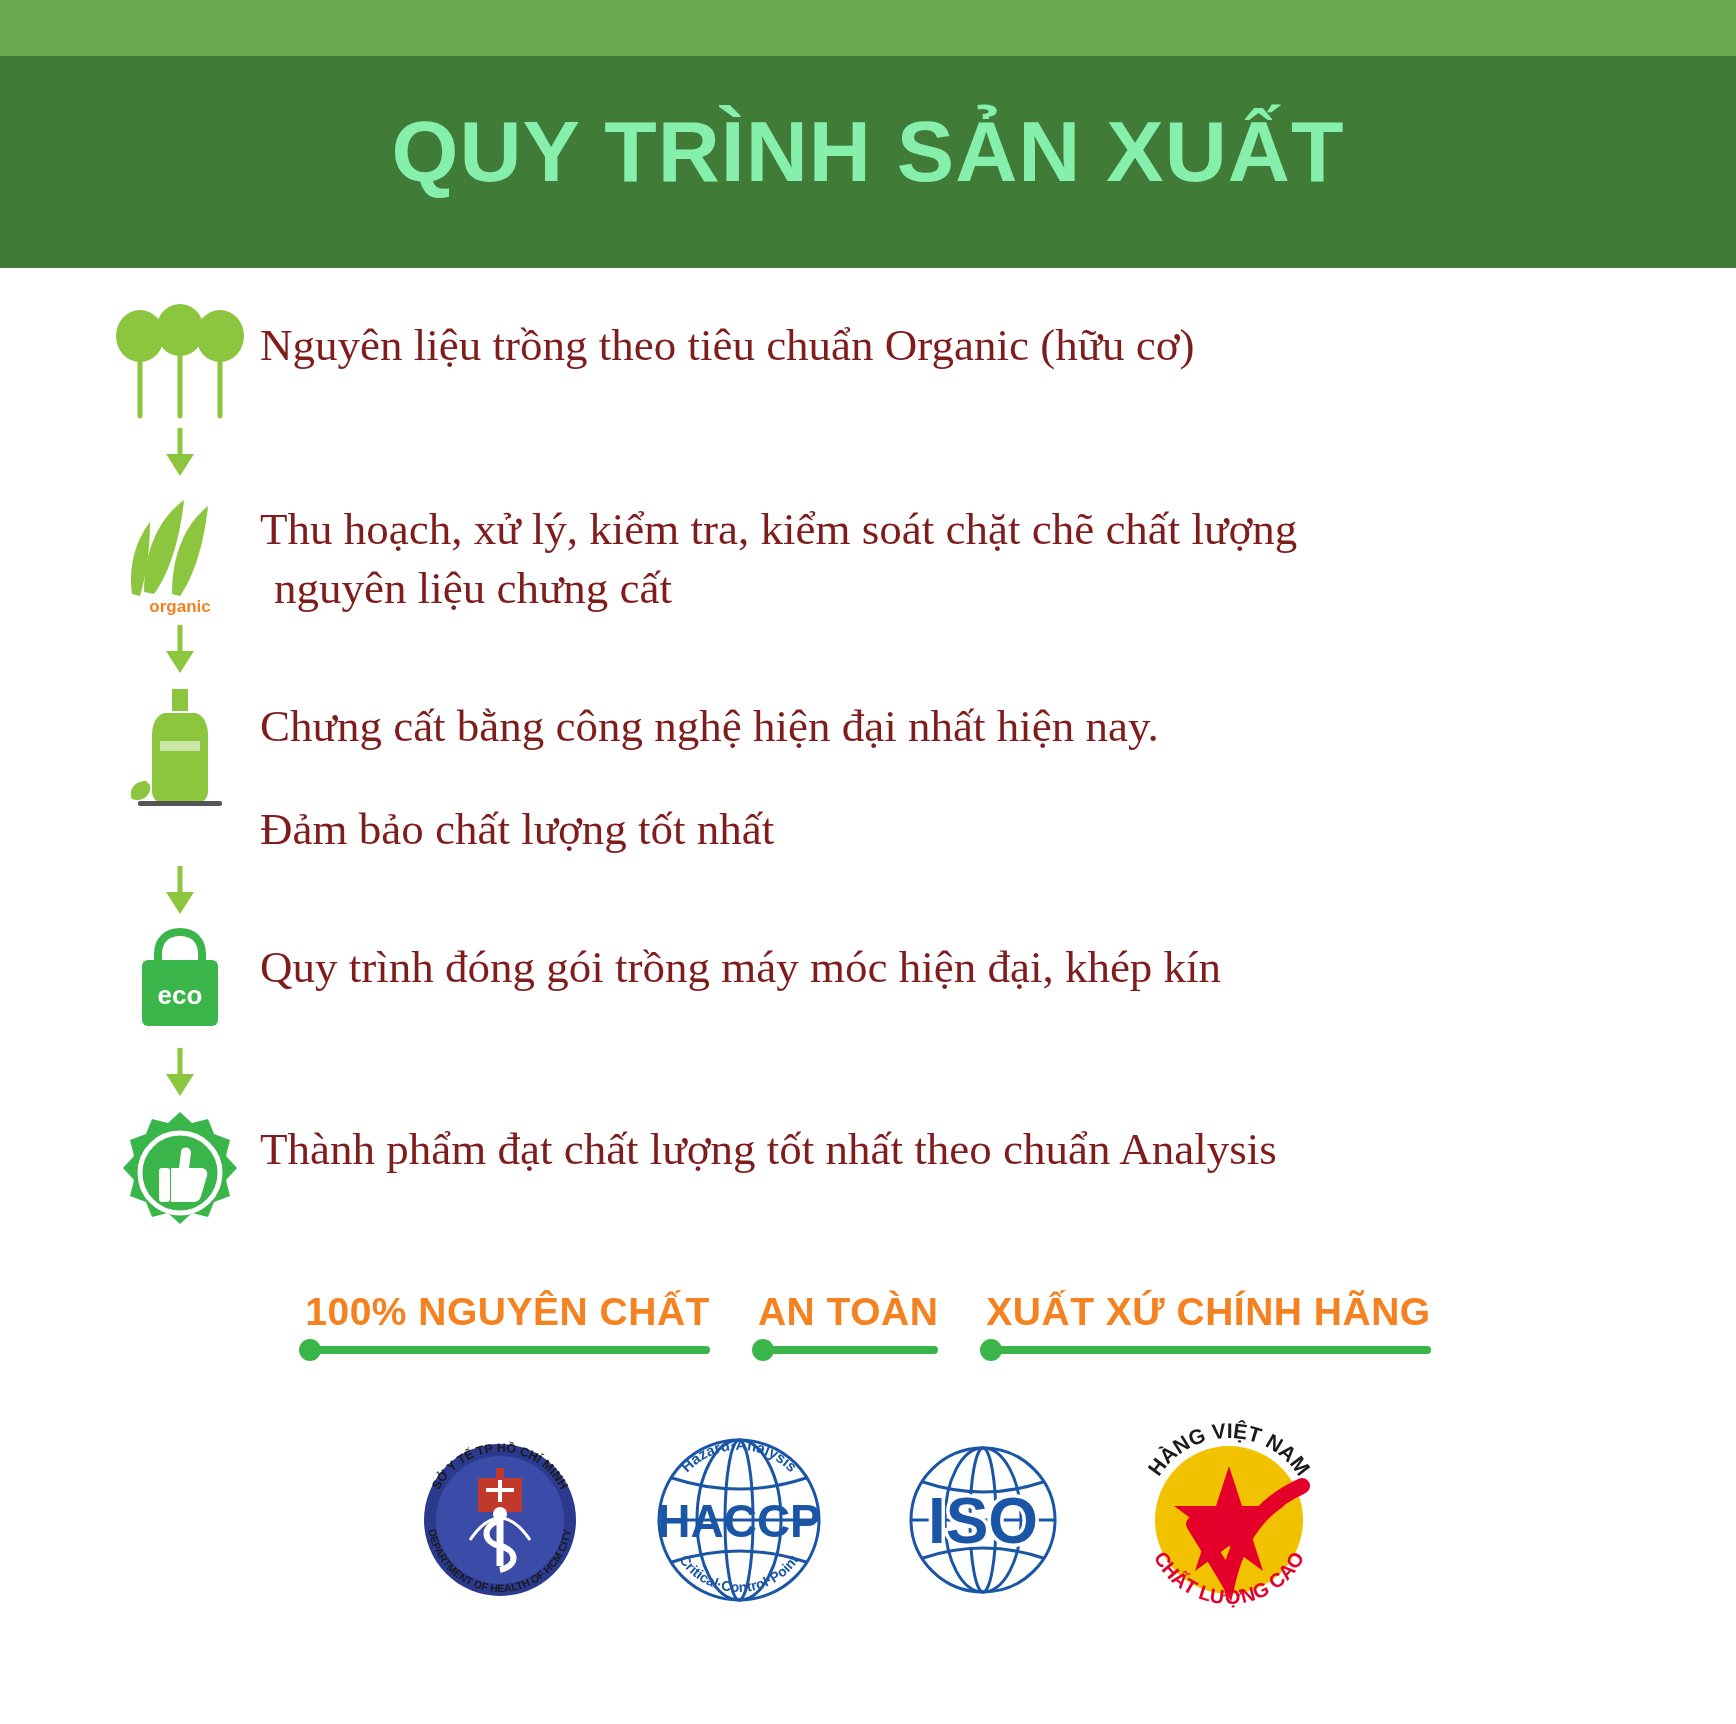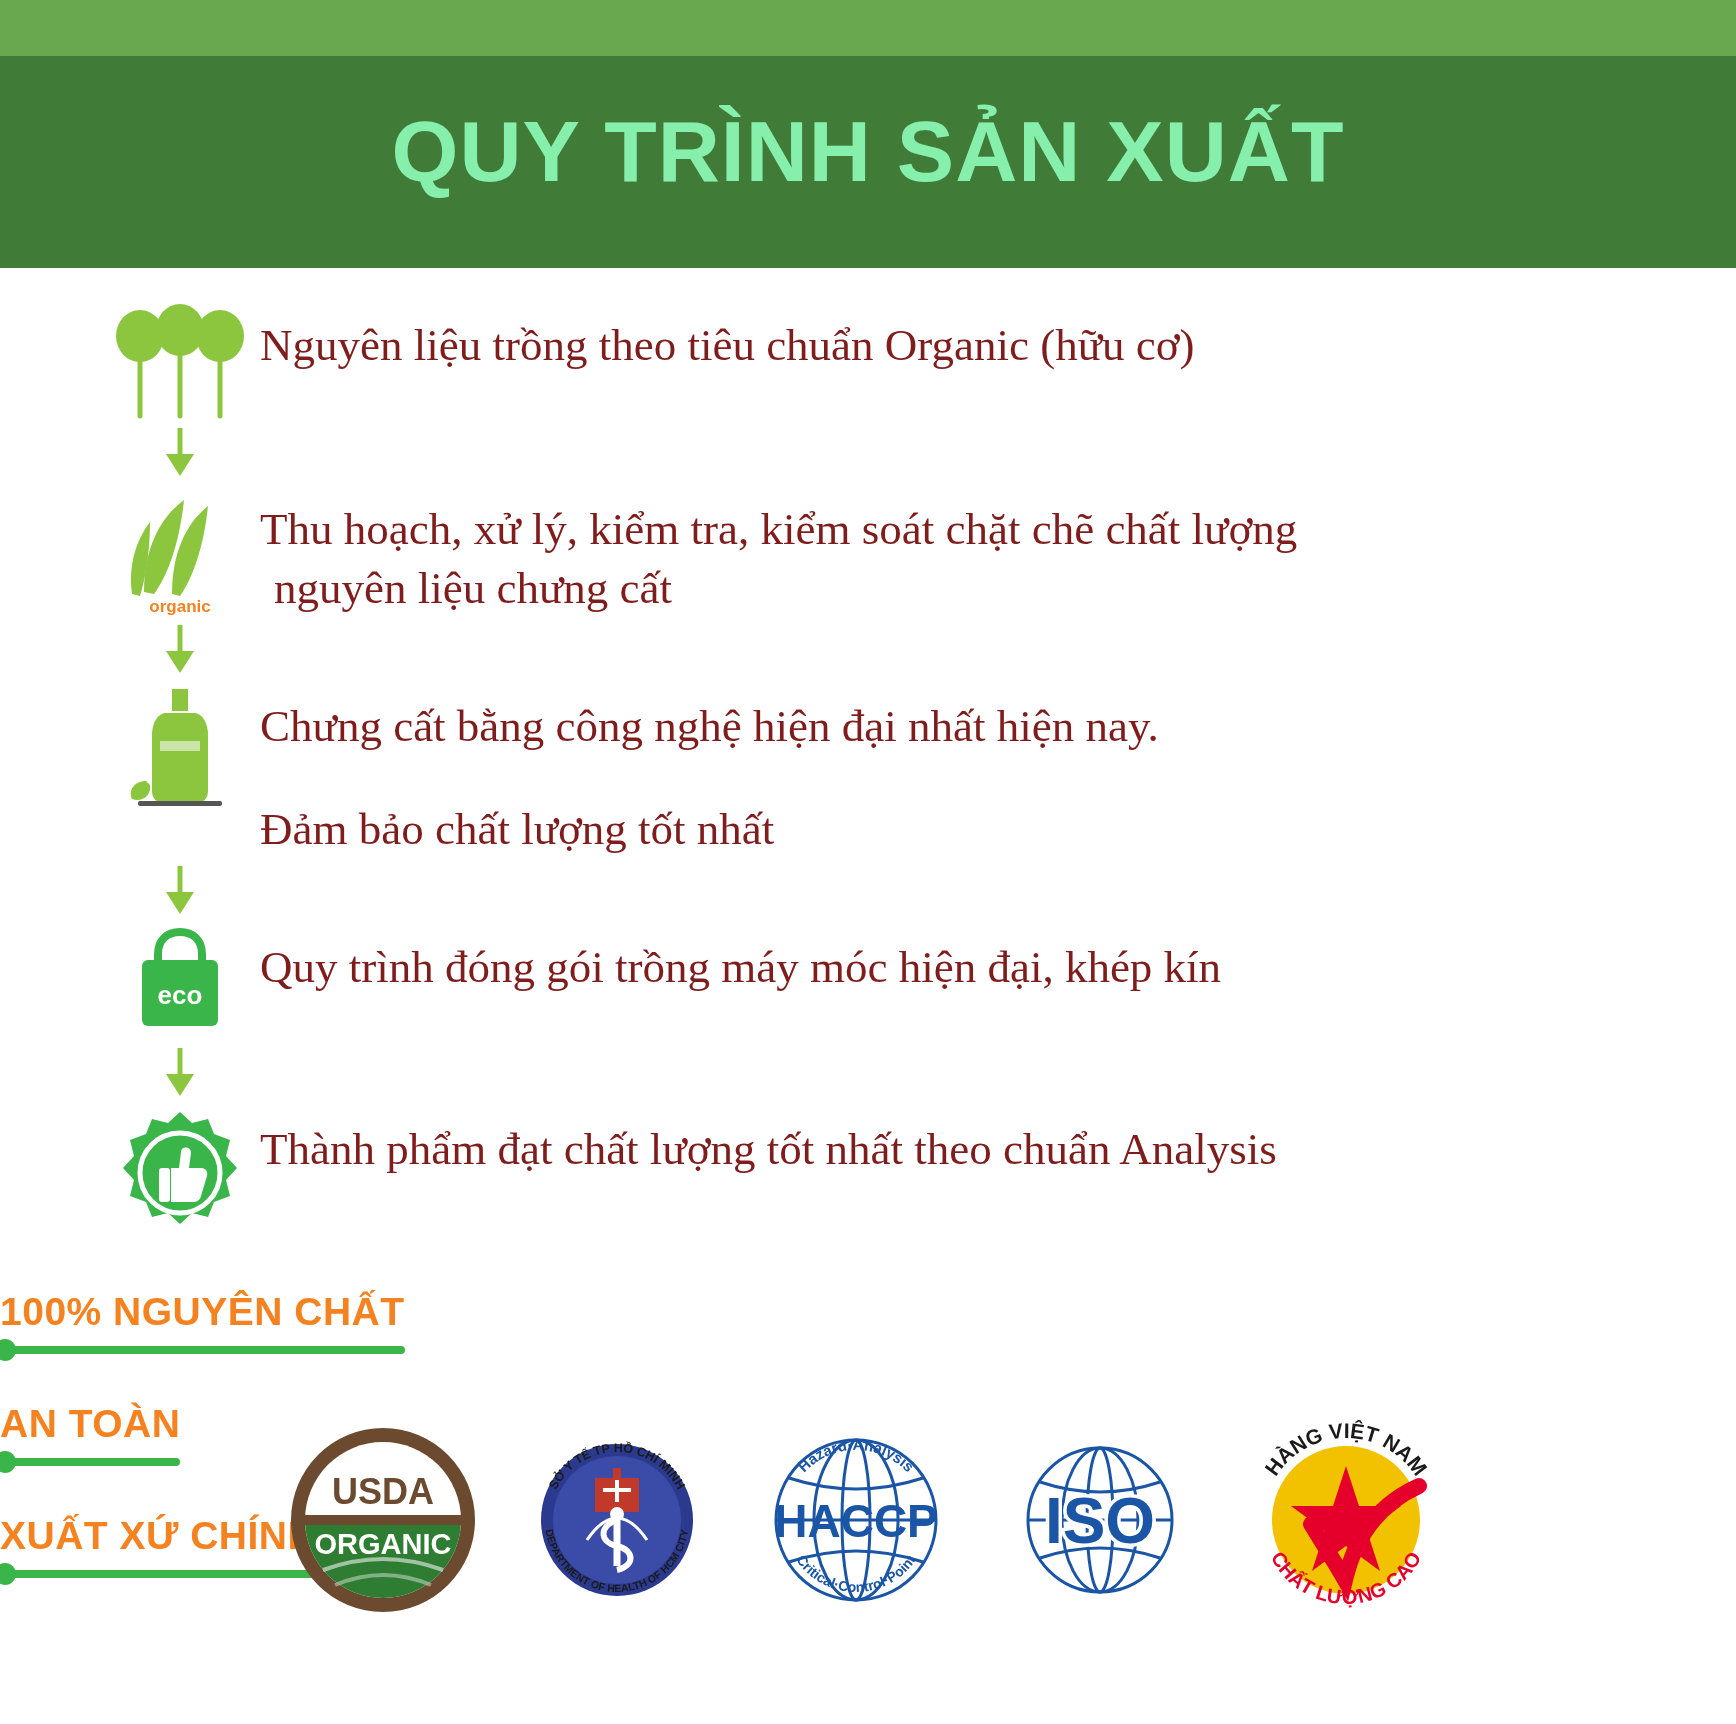--- a/index.html
+++ b/index.html
@@ -100,21 +100,20 @@
   
   .features {
     position: absolute;
     left: 0;
     top: 1290px;
     width: 1736px;
     display: flex;
     justify-content: center;
     align-items: flex-start;
     gap: 48px;
-    flex-direction: column;
   }
   .feature {
     display: flex;
     flex-direction: column;
     align-items: center;
   }
   .feature-label {
     color: #f58220;
     font-family: "Liberation Sans", sans-serif;
     font-weight: 700;
@@ -294,32 +293,20 @@
     <div class="feature-rule"></div>
   </div>
   <div class="feature">
     <div class="feature-label">XUẤT XỨ CHÍNH HÃNG</div>
     <div class="feature-rule"></div>
   </div>
 </div>
 
 <div class="certs">
 
-  <div class="cert">
-    <svg width="200" height="200" viewBox="0 0 200 200">
-      <circle cx="100" cy="100" r="92" fill="#6b4a2f"></circle>
-      <circle cx="100" cy="100" r="78" fill="#ffffff"></circle>
-      <path d="M22 100 a78 78 0 0 0 156 0 z" fill="#2e7d32"></path>
-      <path d="M22 100 h156" stroke="#6b4a2f" stroke-width="10"></path>
-      <path d="M40 150 q60 -22 120 0" fill="none" stroke="#ffffff" stroke-width="4" opacity="0.55"></path>
-      <path d="M52 165 q48 -20 96 0" fill="none" stroke="#ffffff" stroke-width="4" opacity="0.4"></path>
-      <text x="100" y="84" font-family="'Liberation Sans', sans-serif" font-size="36" font-weight="700" fill="#6b4a2f" text-anchor="middle">USDA</text>
-      <text x="100" y="134" font-family="'Liberation Sans', sans-serif" font-size="29" font-weight="700" fill="#ffffff" text-anchor="middle">ORGANIC</text>
-    </svg>
-  </div>
 
   <div class="cert">
     <svg width="200" height="200" viewBox="0 0 200 200">
       <circle cx="100" cy="100" r="76" fill="#2b3a8f"></circle>
       <circle cx="100" cy="100" r="64" fill="#3b4ca8"></circle>
       <path d="M70 120 q30 -44 60 0" fill="none" stroke="#ffffff" stroke-width="3"></path>
       <rect x="78" y="58" width="44" height="34" fill="#c0392b"></rect>
       <rect x="96" y="48" width="8" height="12" fill="#c0392b"></rect>
       <rect x="86" y="68" width="28" height="4" fill="#ffffff"></rect>
       <rect x="98" y="60" width="4" height="22" fill="#ffffff"></rect>

